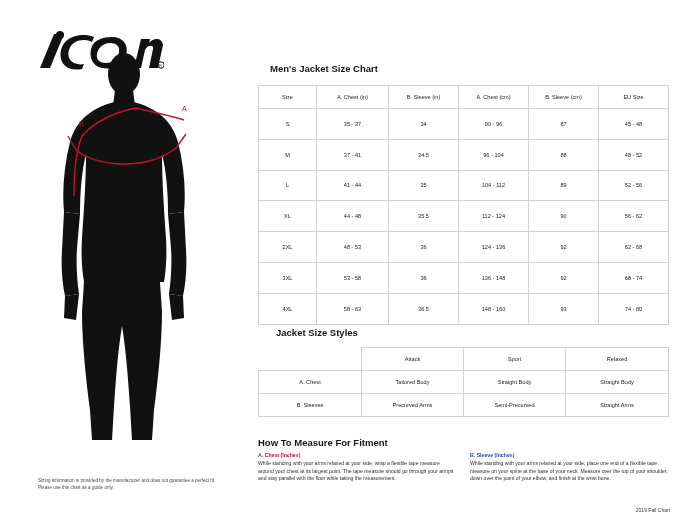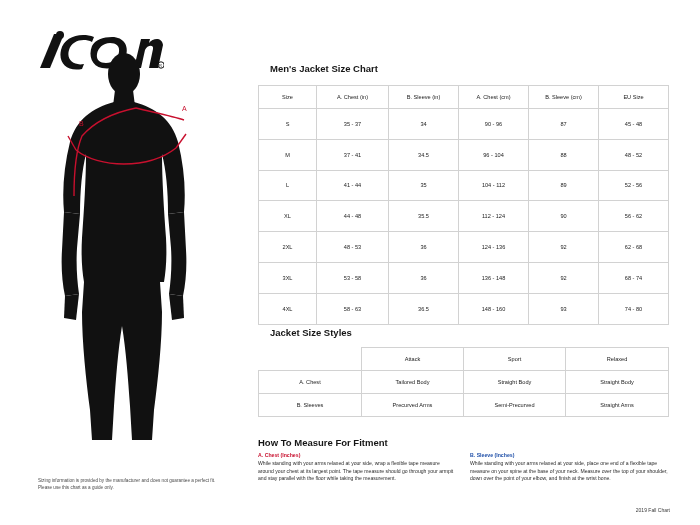--- a/index.html
+++ b/index.html
@@ -78,21 +78,21 @@
     width: 410px;
     z-index: 2;
   }
   .section-title {
     font-size: 9.5px;
     font-weight: bold;
     color: #161616;
     margin: 0;
   }
   #size-chart-title { position: absolute; left: 0; top: 63px; padding-left: 12px; }
-  #styles-title { position: absolute; left: 12px; top: 327px; }
+  #styles-title { position: absolute; left: 18px; top: 327px; }
   #measure-title { position: absolute; left: 0; top: 437px; }
 
   table {
     border-collapse: collapse;
     table-layout: fixed;
     font-size: 5.6px;
     color: #232323;
   }
   table td, table th {
     border: 1px solid #d2d2d2;

